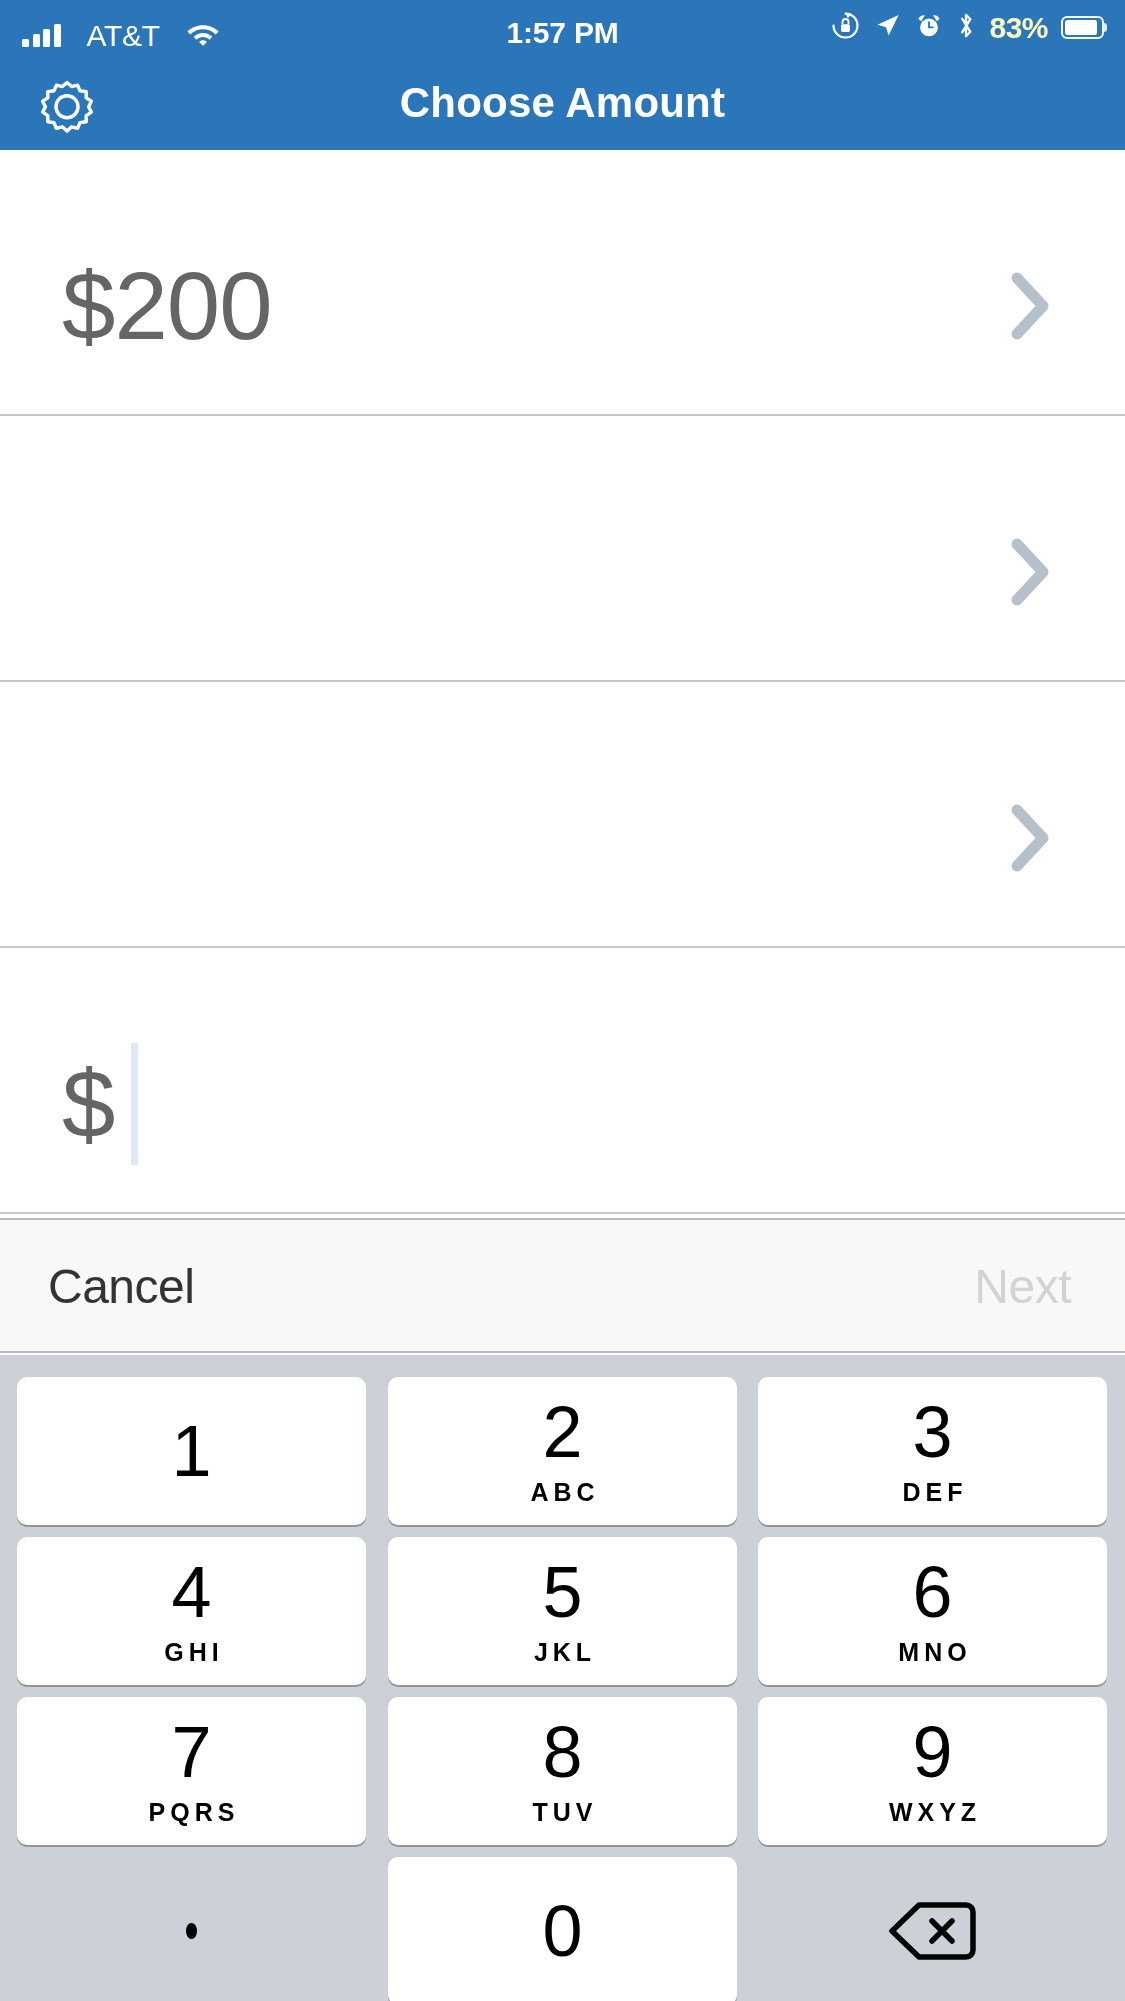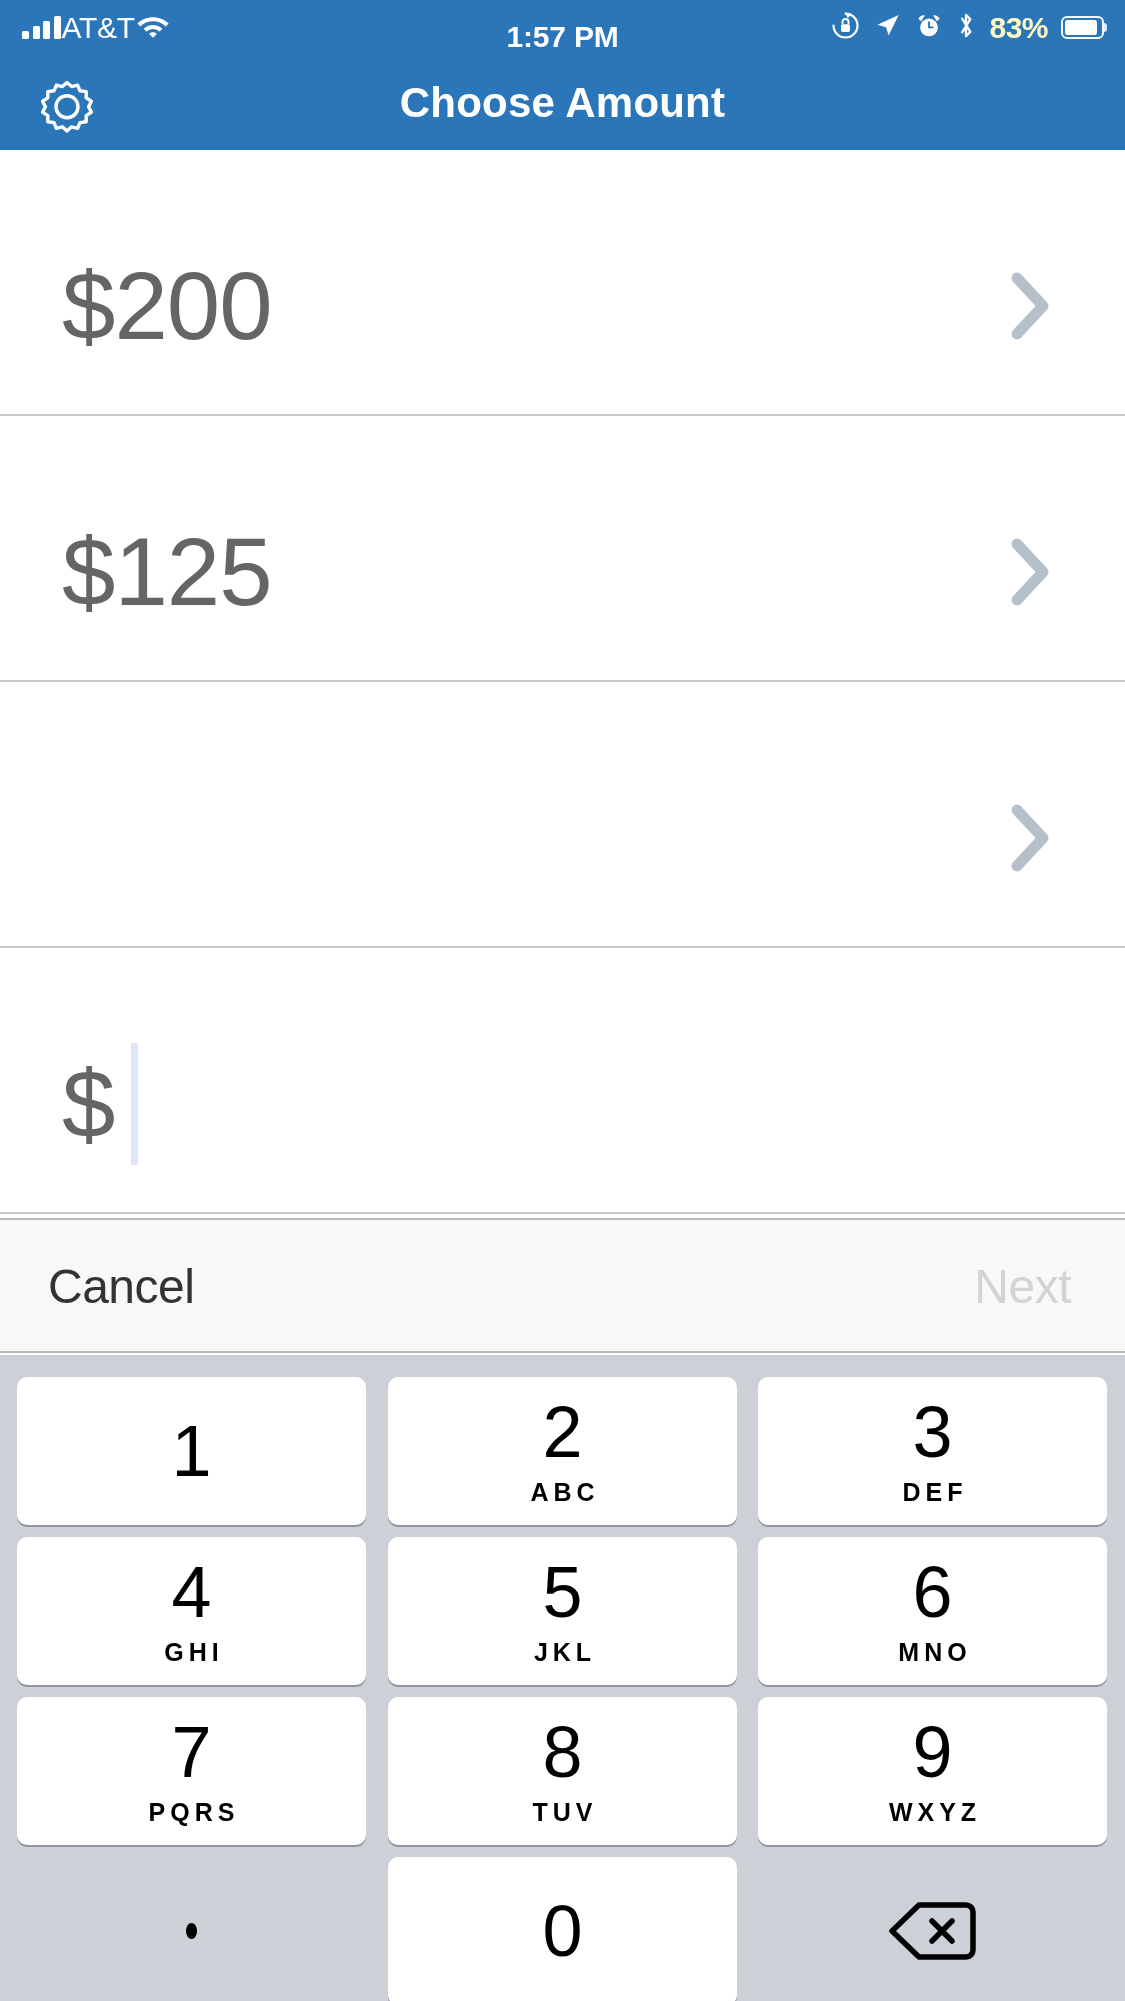--- a/index.html
+++ b/index.html
@@ -10,22 +10,22 @@
     overflow:hidden;
   }
   #screen { position:relative; width:1125px; height:2001px; background:#fff; }
 
   
   .statusbar{
     position:absolute; left:0; top:0; width:1125px; height:55px;
     background:#2a76b8; color:#fff;
     display:flex; align-items:center;
   }
-  .sb-left{ position:absolute; left:22px; top:0; height:55px; display:flex; align-items:center; gap:1px; }
-  .sb-center{ position:absolute; left:0; top:9px; width:1125px; height:55px; display:flex; align-items:center; justify-content:center; }
+  .sb-left{ position:absolute; left:22px; top:8px; height:55px; display:flex; align-items:center; gap:26px; }
+  .sb-center{ position:absolute; left:0; top:16px; width:1125px; height:55px; display:flex; align-items:flex-start; justify-content:center; }
   .sb-right{ position:absolute; right:18px; top:0; height:55px; display:flex; align-items:center; gap:13px; }
   .sb-time{ font-size:30px; font-weight:bold; letter-spacing:-0.2px; color:#fff; }
   .sb-carrier{ font-size:30px; font-weight:500; color:#fff; letter-spacing:-0.3px; }
   .sb-pct{ font-size:30px; font-weight:bold; color:#fef9c3; letter-spacing:-0.5px; }
 
   .bars{ display:flex; align-items:flex-end; gap:3.5px; height:22px; }
   .bars i{ display:block; width:7px; background:#fff; border-radius:1.5px; }
   .bars i:nth-child(1){ height:8px; }
   .bars i:nth-child(2){ height:13px; }
   .bars i:nth-child(3){ height:18px; }
@@ -191,21 +191,20 @@
     <div class="row">
       <span class="amount">$200</span>
       <span class="chev">
         <svg width="44" height="72" viewBox="0 0 44 72">
           <path d="M8 8 L34 36 L8 64" fill="none" stroke="#b6c0cb" stroke-width="11" stroke-linecap="round" stroke-linejoin="round"></path>
         </svg>
       </span>
     </div>
 
     <div class="row">
-      <span class="amount">$125</span>
       <span class="chev">
         <svg width="44" height="72" viewBox="0 0 44 72">
           <path d="M8 8 L34 36 L8 64" fill="none" stroke="#b6c0cb" stroke-width="11" stroke-linecap="round" stroke-linejoin="round"></path>
         </svg>
       </span>
     </div>
 
     <div class="row">
       <span class="chev">
         <svg width="44" height="72" viewBox="0 0 44 72">

